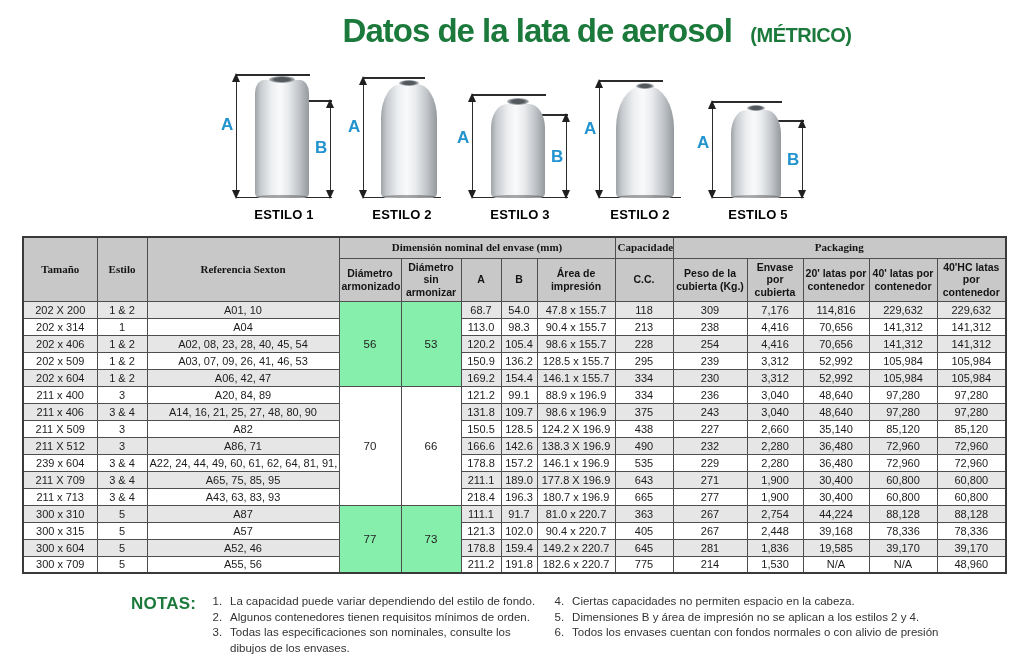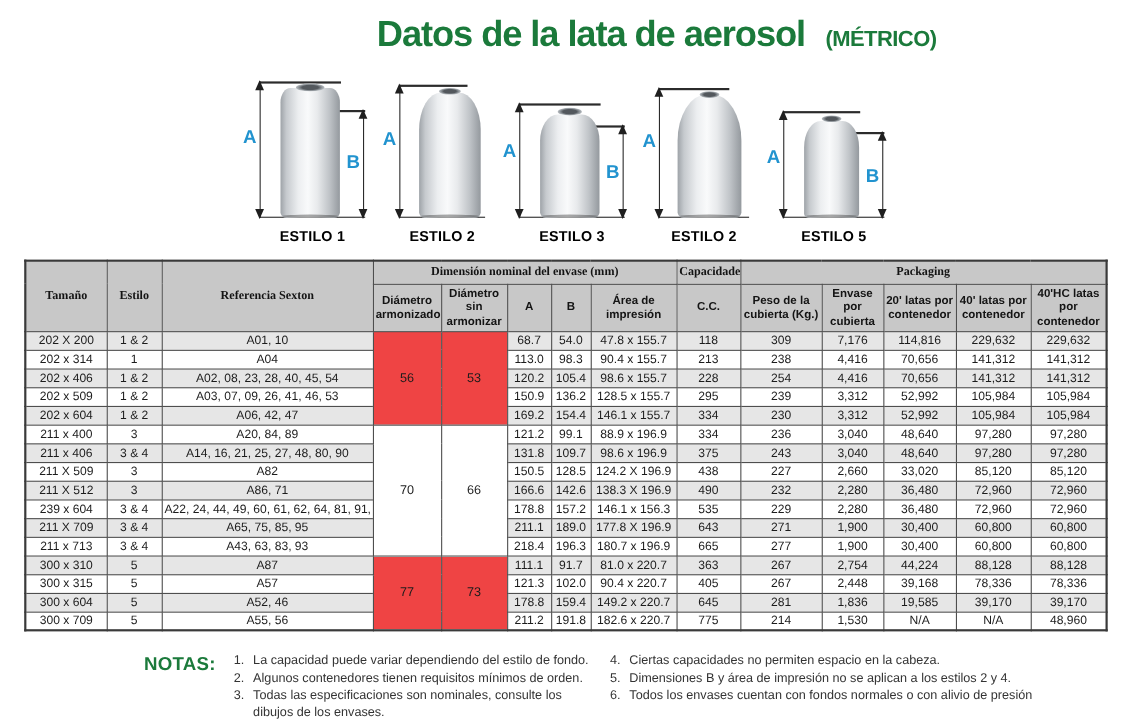--- a/index.html
+++ b/index.html
@@ -80,21 +80,21 @@
     border:1px solid #4e4e4e; text-align:center; vertical-align:middle;
     padding:0 2px; overflow:hidden; white-space:nowrap; }
   .spec-table { border:2px solid #3a3a3a; }
   .spec-table thead th { background:#c8c8c8; font-weight:bold; font-size:10.5px;
     line-height:1.2; white-space:normal; color:#141414; }
   .spec-table thead tr.group-row th { height:21px; font-size:11px;font-family:Liberation Serif, serif; }
   .spec-table thead tr.col-row th { height:43px; }
   .spec-table tbody td { height:17px; font-size:11px; background:#ffffff; }
   .spec-table tbody tr.odd td { background:#e6e6e6; }
   .spec-table tbody td.diam { font-size:11.5px; }
-  .spec-table tbody td.diam.gray { background:#ef4444; }
+  .spec-table tbody td.diam.gray { background:#86efac; }
   .spec-table tbody td.diam.white { background:#ffffff; }
 
   
   .notes { position:absolute; top:594px; left:131px; width:870px; display:flex; align-items:flex-start; }
   .notas-label { font-size:17px; font-weight:bold; color:#1b7a3b; margin-right:12px; letter-spacing:0.2px; }
   .note-col { font-size:11.5px; color:#333333; line-height:1.35; }
   .note-col.left { width:328px; margin-right:14px; }
   .note-col.right { width:400px; }
   .note-item { display:flex; }
   .note-num { width:14px; margin-right:8px; text-align:right; flex-shrink:0; }
@@ -345,21 +345,21 @@
       <tr class="even">
         <td>211 X 509</td>
         <td>3</td>
         <td>A82</td>
         <td>150.5</td>
         <td>128.5</td>
         <td>124.2 X 196.9</td>
         <td>438</td>
         <td>227</td>
         <td>2,660</td>
-        <td>33,020</td>
+        <td>35,140</td>
         <td>85,120</td>
         <td>85,120</td>
       </tr>
       <tr class="odd">
         <td>211 X 512</td>
         <td>3</td>
         <td>A86, 71</td>
         <td>166.6</td>
         <td>142.6</td>
         <td>138.3 X 196.9</td>
@@ -369,21 +369,21 @@
         <td>36,480</td>
         <td>72,960</td>
         <td>72,960</td>
       </tr>
       <tr class="even">
         <td>239 x 604</td>
         <td>3 &amp; 4</td>
         <td>A22, 24, 44, 49, 60, 61, 62, 64, 81, 91, 92</td>
         <td>178.8</td>
         <td>157.2</td>
-        <td>146.1 x 156.3</td>
+        <td>146.1 x 196.9</td>
         <td>535</td>
         <td>229</td>
         <td>2,280</td>
         <td>36,480</td>
         <td>72,960</td>
         <td>72,960</td>
       </tr>
       <tr class="odd">
         <td>211 X 709</td>
         <td>3 &amp; 4</td>

